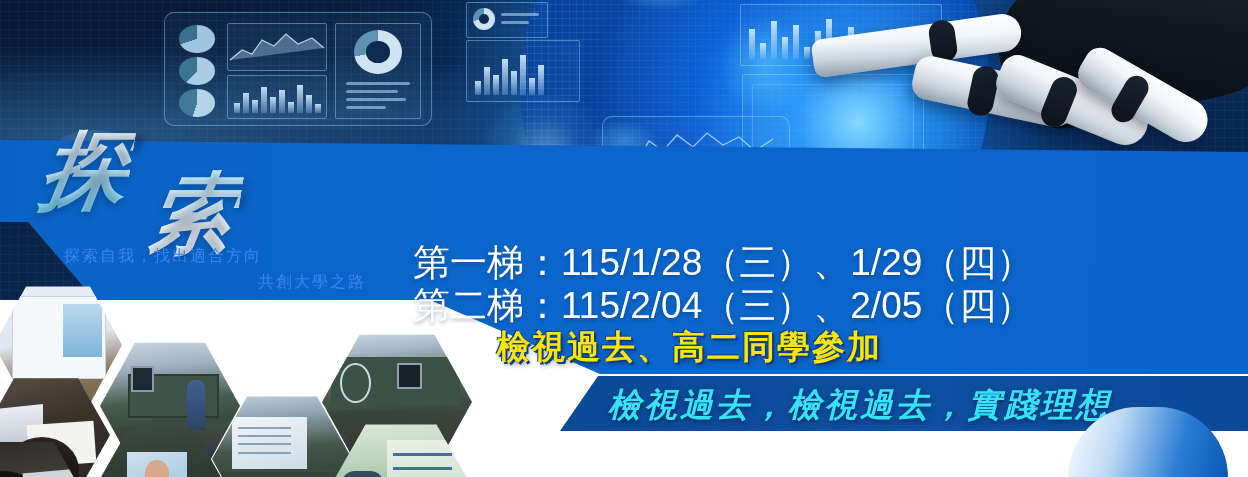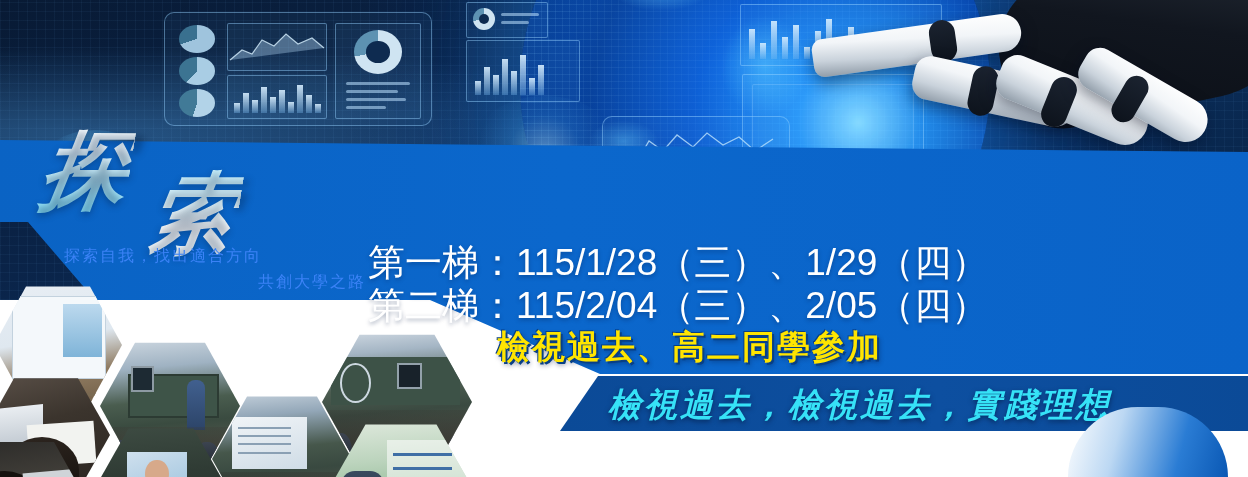--- a/index.html
+++ b/index.html
@@ -122,21 +122,21 @@
     display:flex;align-items:center;justify-content:center;
   }
   .title-pill span{
     font-size:46px;font-weight:700;color:#ffe500;letter-spacing:1px;
     text-shadow:2px 2px 0 #083f86, -1px -1px 0 #083f86, 2px 3px 5px rgba(0,20,60,.5);
     white-space:nowrap;
   }
 
   .date-line{
     position:absolute;color:#ffffff;font-size:37px;font-weight:400;letter-spacing:0px;
-    white-space:nowrap;text-shadow:0 2px 4px rgba(0,25,70,.35);
+    white-space:nowrap;text-shadow:0 2px 4px rgba(0,25,70,.35);margin-left:45px;
   }
   .date-1{left:368px;top:238px;}
   .date-2{left:368px;top:281px;}
 
   .welcome{
     position:absolute;left:497px;top:325px;
     font-size:33px;font-weight:700;color:#ffe500;letter-spacing:2px;white-space:nowrap;
     text-shadow:2px 2px 0 #083f86,-1px -1px 0 #083f86,2px 3px 5px rgba(0,20,60,.45);
   }
 

